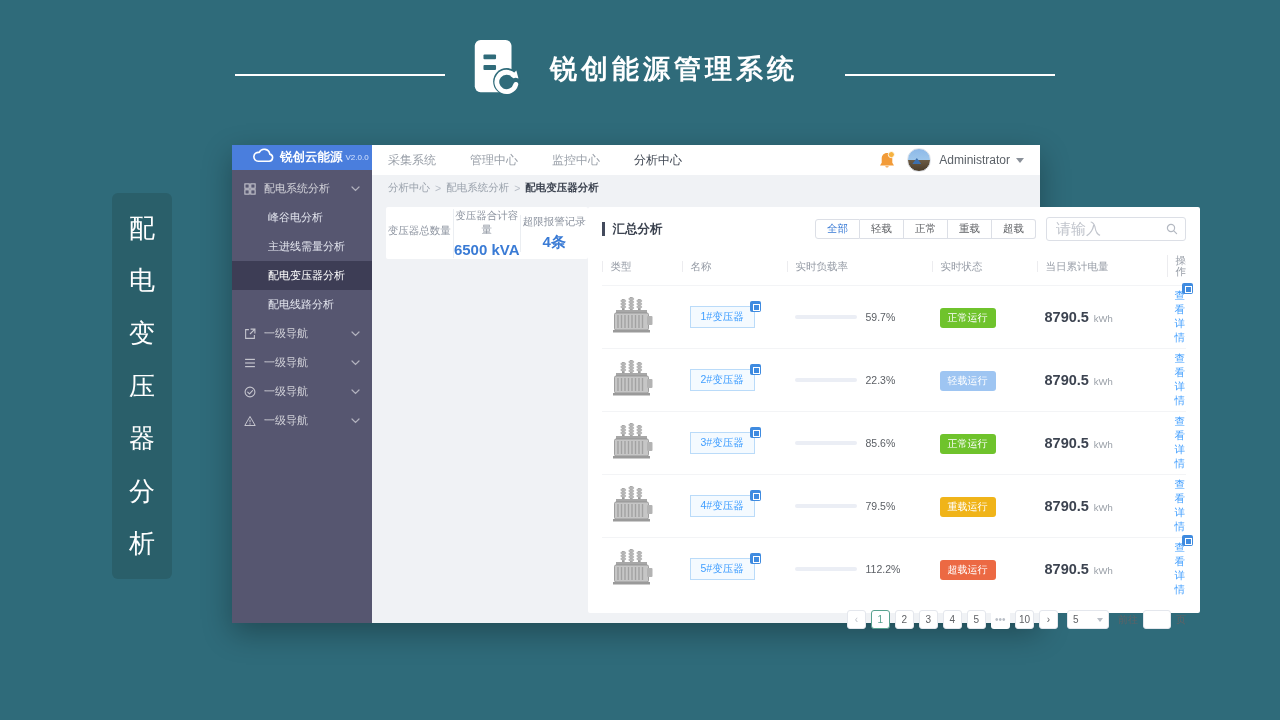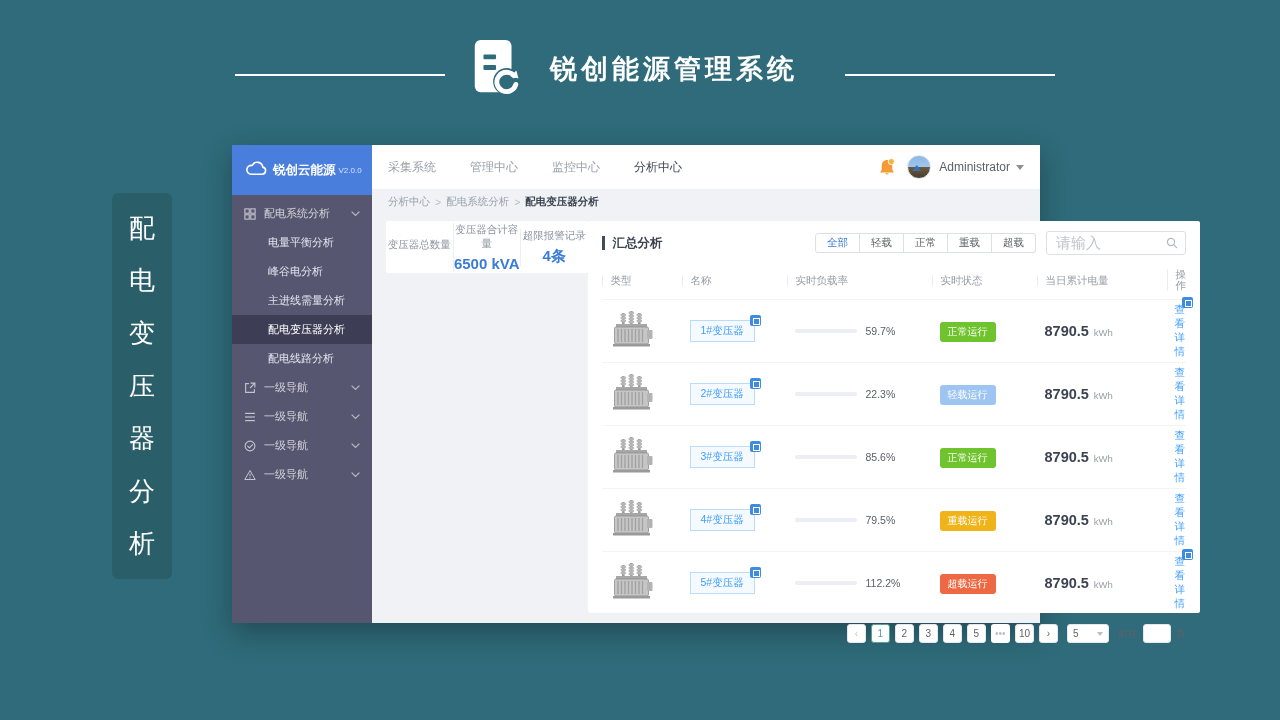--- a/index.html
+++ b/index.html
@@ -18,35 +18,35 @@
   .side-tag{position:absolute;left:112px;top:193px;width:60px;height:386px;background:#2a5f6a;
     border-radius:6px;display:flex;flex-direction:column;align-items:center;justify-content:space-evenly;
     color:#fff;font-size:26px;}
 
   
   .win{position:absolute;left:232px;top:145px;width:808px;height:478px;display:flex;
     background:#f0f2f5;box-shadow:0 10px 28px rgba(0,0,0,.30);}
 
   
   .sidebar{width:140px;background:#565670;display:flex;flex-direction:column;flex-shrink:0;}
-  .logo{height:50px;background:#4a7edd;display:flex;align-items:center;padding:0 0 0 13px;flex-shrink:0;}
+  .logo{height:25px;background:#4a7edd;display:flex;align-items:center;padding:0 0 0 20px;flex-shrink:0;}
   .logo-name{color:#fff;font-size:12.5px;font-weight:bold;margin-left:6px;white-space:nowrap;}
   .logo-ver{color:#d4e2ff;font-size:8px;margin-left:3px;}
   .menu{flex:1;padding-top:4px;}
   .m-item{height:29px;display:flex;align-items:center;padding:0 12px;font-size:11px;
     color:rgba(255,255,255,.82);cursor:pointer;}
   .m-item.parent{color:rgba(255,255,255,.72);}
   .m-item.child{padding-left:36px;color:#e3e5ee;}
   .m-item.active{background:#3d3d55;color:#ffffff;}
   .m-icon{width:13px;height:12px;margin-right:7px;display:inline-flex;color:rgba(255,255,255,.65);}
   .m-chev{margin-left:auto;color:rgba(255,255,255,.55);display:inline-flex;}
 
   
   .main{flex:1;display:flex;flex-direction:column;min-width:0;}
-  .topbar{height:44px;background:#fff;display:flex;align-items:center;padding:0 16px;flex-shrink:0;}
+  .topbar{height:30px;background:#fff;display:flex;align-items:center;padding:0 16px;flex-shrink:0;}
   .nav-item{font-size:12px;color:#9aa0a9;margin-right:34px;cursor:pointer;}
   .nav-item.active{color:#3f4652;}
   .top-right{margin-left:auto;display:flex;align-items:center;}
   .bell{display:inline-flex;margin-right:12px;cursor:pointer;}
   .avatar{width:24px;height:24px;border-radius:50%;margin-right:8px;cursor:pointer;
     background:linear-gradient(#8db9e8 0%,#9ec7ec 52%,#6b5a43 52%,#4a3c2b 100%);
     border:1px solid #e2e6ec;position:relative;overflow:hidden;}
   .avatar:after{content:"";position:absolute;left:4px;top:9px;width:9px;height:6px;background:#3c6fae;
     clip-path:polygon(50% 0,100% 100%,0 100%);}
   .user-name{font-size:12px;color:#5b6168;}
@@ -182,23 +182,20 @@
             </svg>
           </span>
           <span class="m-label">配电系统分析</span>
           <span class="m-chev">
             <svg width="9" height="6" viewBox="0 0 9 6">
               <polyline points="1,1 4.5,4.5 8,1" fill="none" stroke="currentColor" stroke-width="1.2" stroke-linecap="round"></polyline>
             </svg>
           </span>
         </div>
         <div class="m-item child">
-          <span class="m-label">电量平衡分析</span>
-        </div>
-        <div class="m-item child">
           <span class="m-label">峰谷电分析</span>
         </div>
         <div class="m-item child">
           <span class="m-label">主进线需量分析</span>
         </div>
         <div class="m-item child active">
           <span class="m-label">配电变压器分析</span>
         </div>
         <div class="m-item child">
           <span class="m-label">配电线路分析</span>

